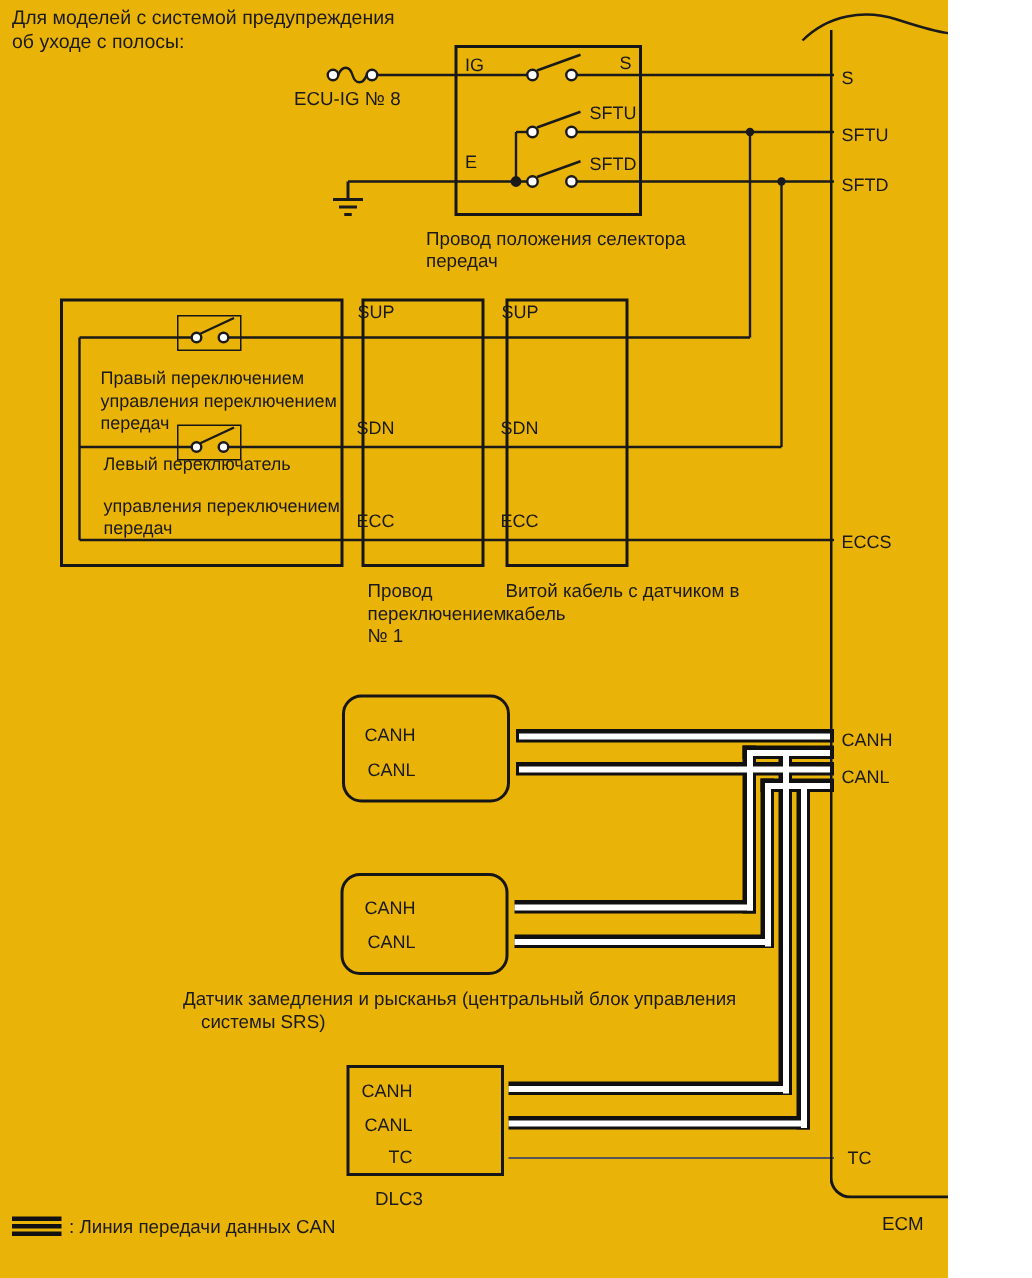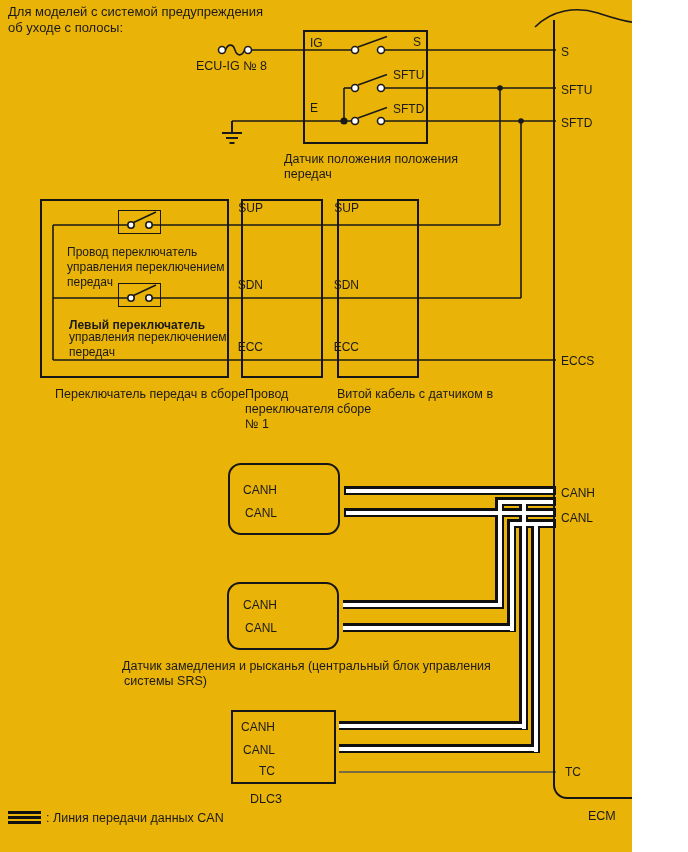--- a/index.html
+++ b/index.html
@@ -122,51 +122,50 @@
   <span class="t hd" style="left:8px;top:4px;">Для моделей с системой предупреждения</span>
   <span class="t hd" style="left:8px;top:20px;">об уходе с полосы:</span>
 
   <span class="t" style="left:196px;top:59px;">ECU-IG № 8</span>
 
   <span class="pin" style="left:310px;top:37px;">IG</span>
   <span class="pin" style="left:310px;top:102px;">E</span>
   <span class="pin" style="left:413px;top:36px;">S</span>
   <span class="pin" style="left:393px;top:69px;">SFTU</span>
   <span class="pin" style="left:393px;top:103px;">SFTD</span>
-  <span class="t" style="left:284px;top:152px;">Датчик положения положения</span>
+  <span class="t" style="left:284px;top:152px;">Провод положения селектора</span>
   <span class="t" style="left:284px;top:167px;">передач</span>
 
-  <span class="t" style="left:67px;top:245px;font-size:12px;">Провод переключатель</span>
+  <span class="t" style="left:67px;top:245px;font-size:12px;">Правый переключением</span>
   <span class="t" style="left:67px;top:260px;font-size:12px;">управления переключением</span>
   <span class="t" style="left:67px;top:275px;font-size:12px;">передач</span>
-  <span class="t" style="left:69px;top:318px;font-size:12px;font-weight:bold;">Левый переключатель</span>
+  <span class="t" style="left:69px;top:302px;font-size:12px;">Левый переключатель</span>
   <span class="t" style="left:69px;top:330px;font-size:12px;">управления переключением</span>
   <span class="t" style="left:69px;top:345px;font-size:12px;">передач</span>
-  <span class="t" style="left:55px;top:387px;">Переключатель передач в сборе</span>
 
   <span class="pin" style="right:369px;top:202px;">SUP</span>
   <span class="pin" style="right:369px;top:279px;">SDN</span>
   <span class="pin" style="right:369px;top:341px;">ECC</span>
   <span class="t" style="left:245px;top:387px;">Провод</span>
-  <span class="t" style="left:245px;top:402px;">переключателя</span>
+  <span class="t" style="left:245px;top:402px;">переключением</span>
   <span class="t" style="left:245px;top:417px;">№ 1</span>
 
   <span class="pin" style="right:273px;top:202px;">SUP</span>
   <span class="pin" style="right:273px;top:279px;">SDN</span>
   <span class="pin" style="right:273px;top:341px;">ECC</span>
   <span class="t" style="left:337px;top:387px;">Витой кабель с датчиком в</span>
-  <span class="t" style="left:337px;top:402px;">сборе</span>
+  <span class="t" style="left:337px;top:402px;">кабель</span>
 
   <span class="pin" style="right:355px;top:484px;">CANH</span>
   <span class="pin" style="right:355px;top:507px;">CANL</span>
 
   <span class="pin" style="right:355px;top:599px;">CANH</span>
   <span class="pin" style="right:355px;top:622px;">CANL</span>
   <span class="t" style="left:122px;top:659px;">Датчик замедления и рысканья (центральный блок управления</span>
-  <span class="t" style="left:124px;top:674px;">системы SRS)</span>
+  <span class="t" style="left:134px;top:674px;">системы SRS)</span>
 
   <span class="pin" style="right:357px;top:721px;">CANH</span>
   <span class="pin" style="right:357px;top:744px;">CANL</span>
   <span class="pin" style="right:357px;top:765px;">TC</span>
   <span class="t" style="left:250px;top:792px;">DLC3</span>
 
   <span class="pin" style="left:561px;top:46px;">S</span>
   <span class="pin" style="left:561px;top:84px;">SFTU</span>
   <span class="pin" style="left:561px;top:117px;">SFTD</span>
   <span class="pin" style="left:561px;top:355px;">ECCS</span>

